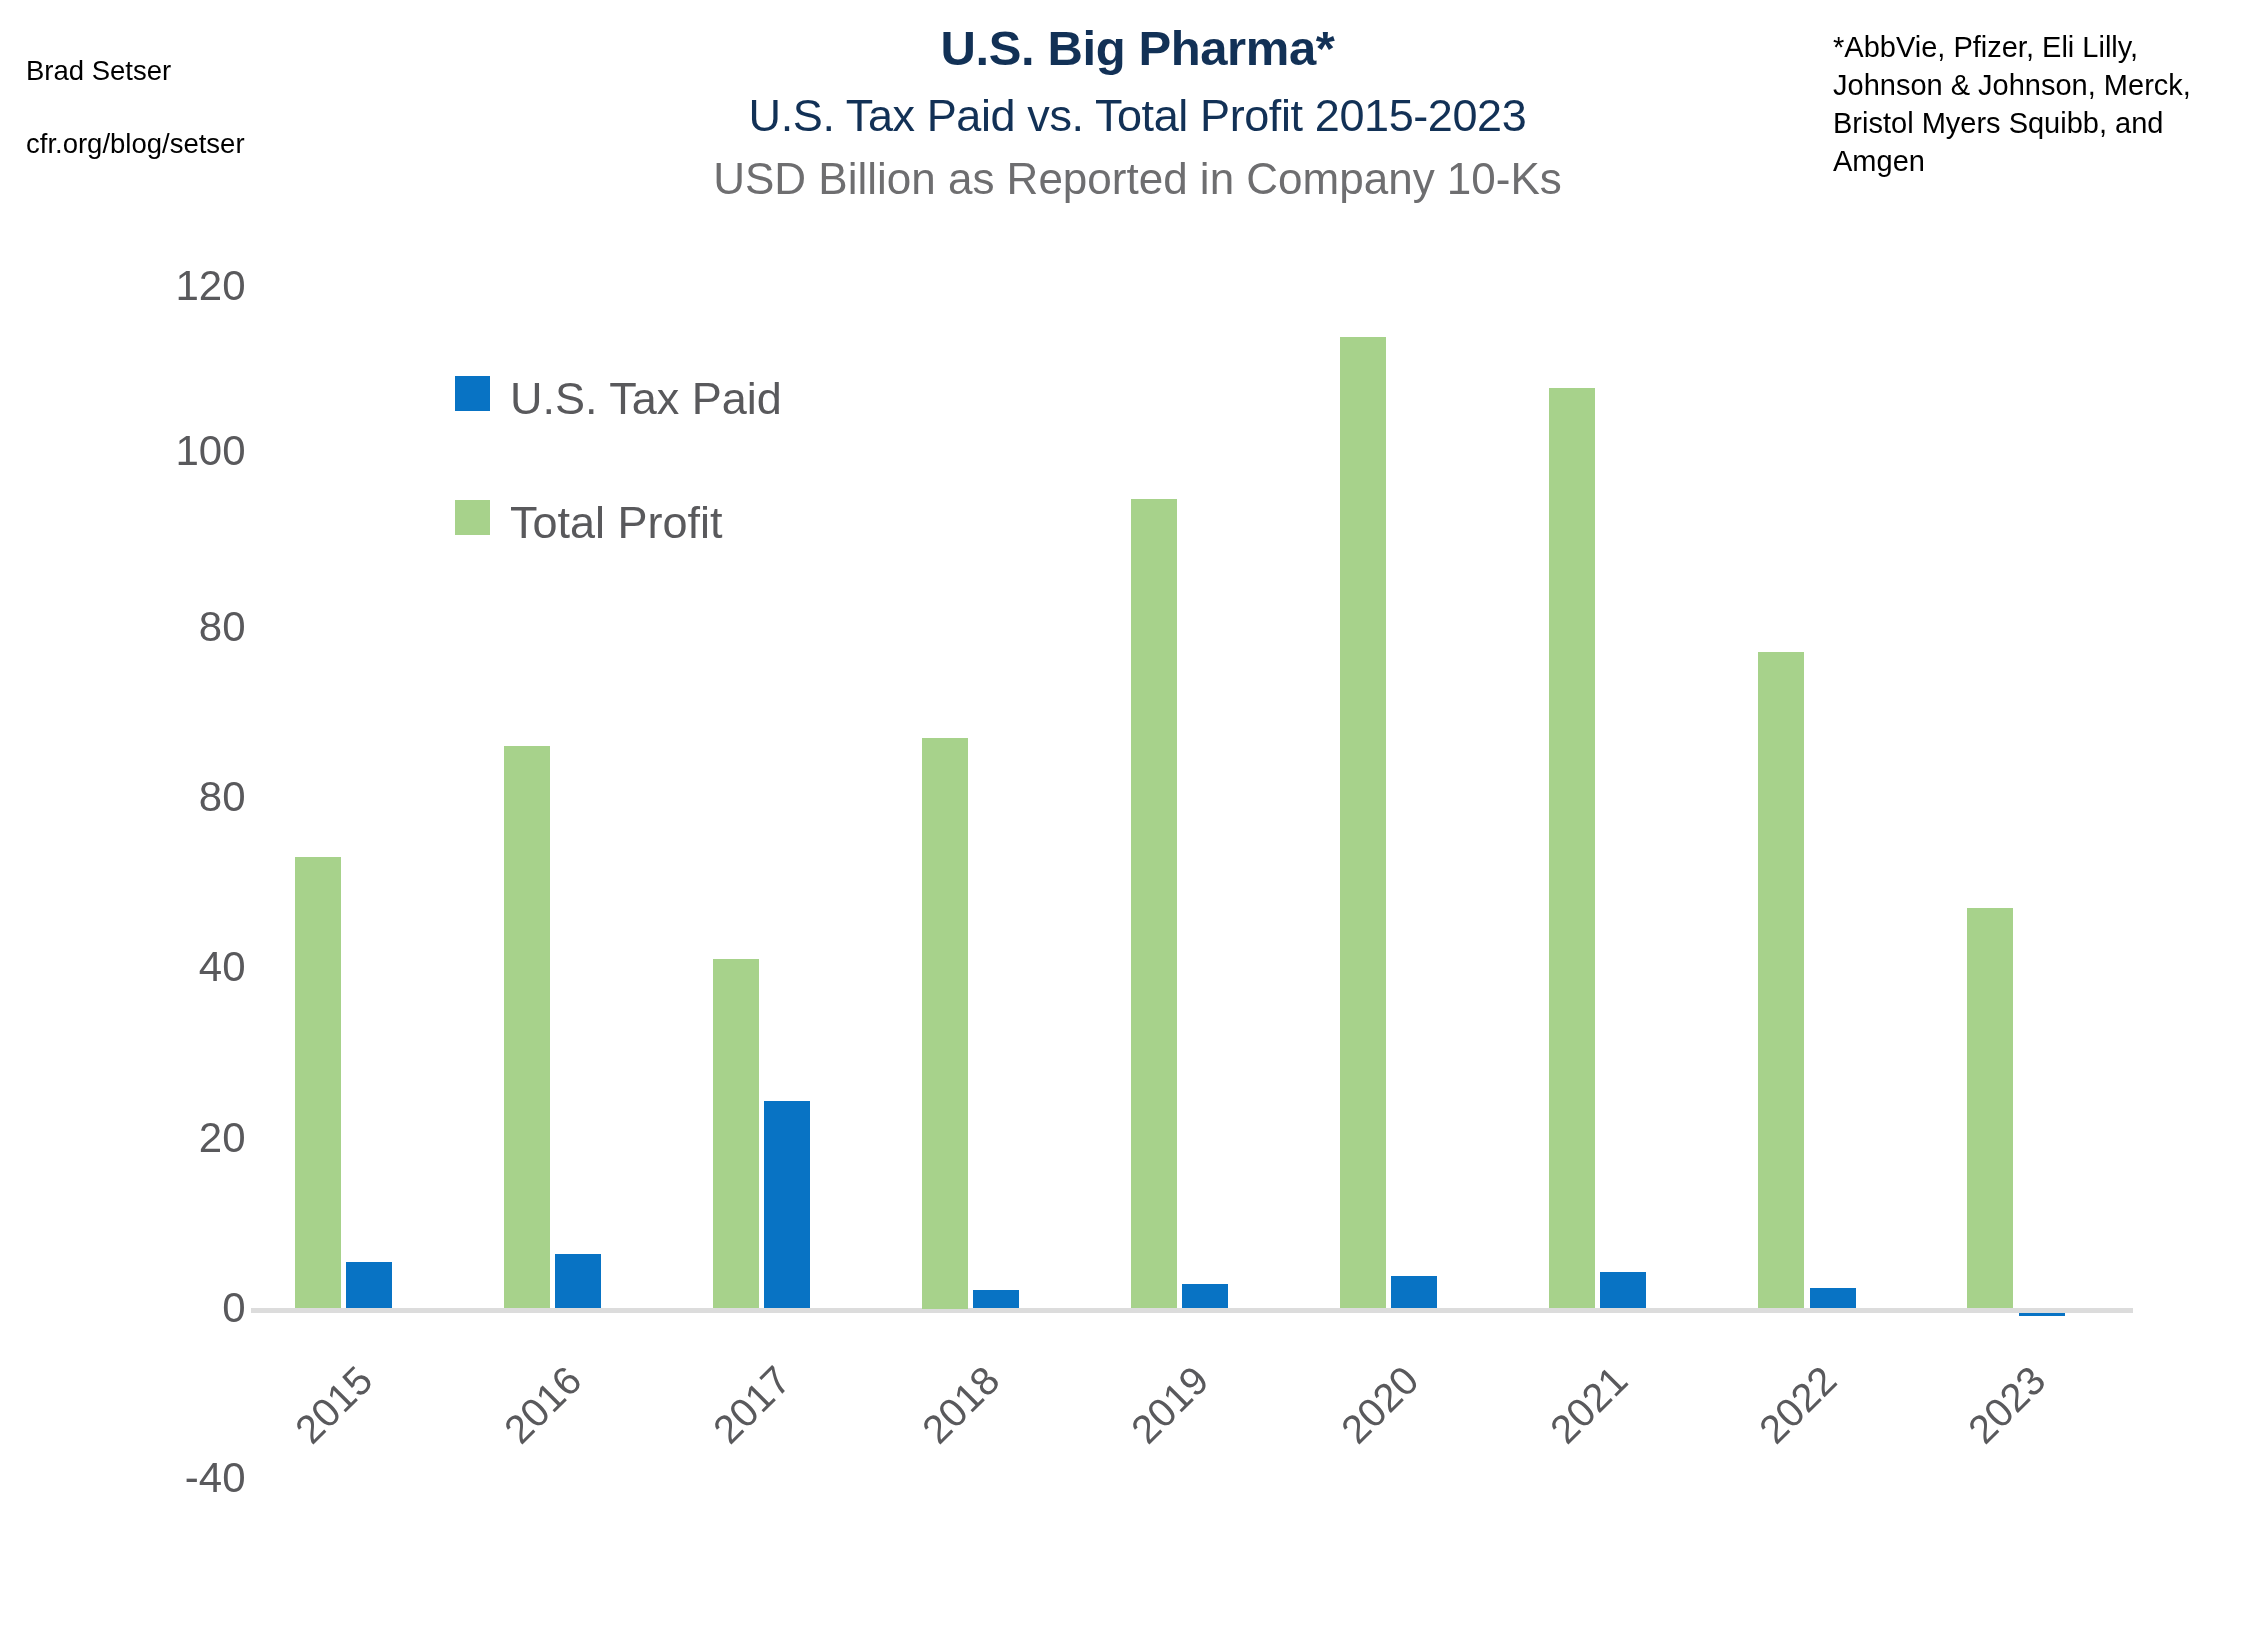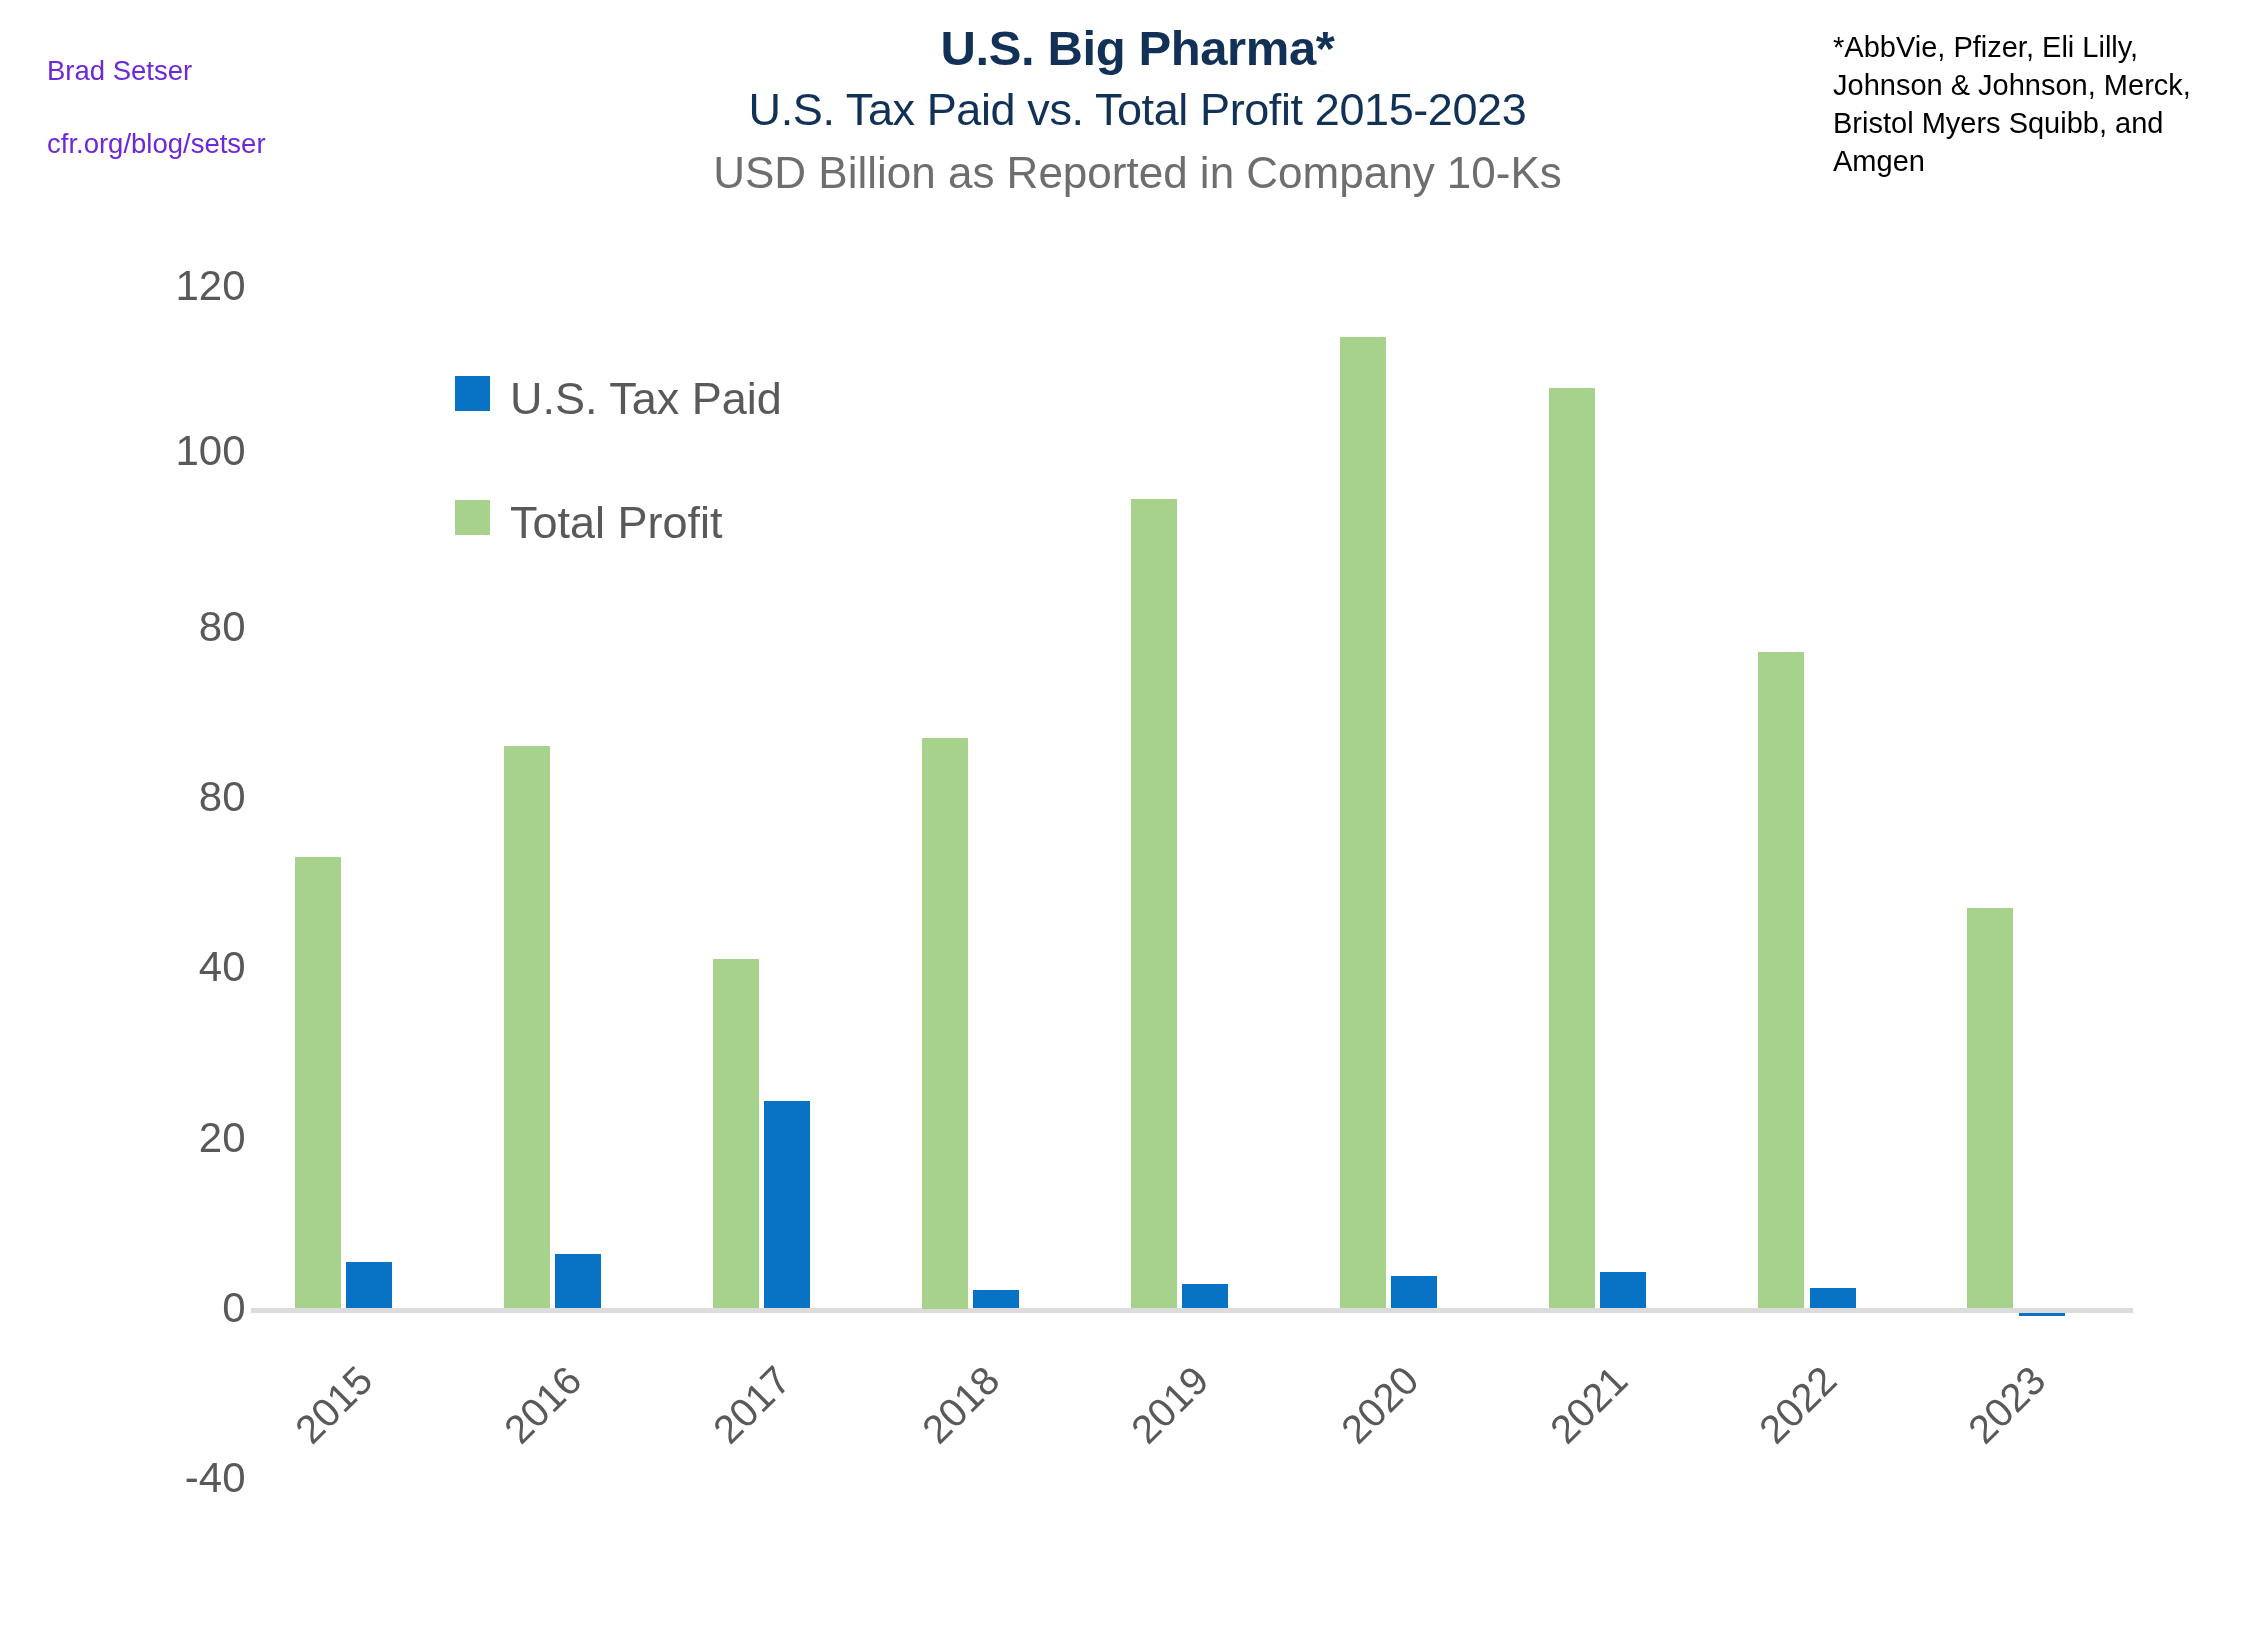--- a/index.html
+++ b/index.html
@@ -17,26 +17,25 @@
     height: 1643px;
     background: #ffffff;
     overflow: hidden;
   }
 
   
   #byline {
     position: absolute;
     left: 26px;
     top: 16px;
-    color: #6d28d9;
+    color: #000000;
     font-size: 27.5px;
     line-height: 1.33;
     white-space: pre-line;
     font-weight: 400;
-    margin-left: 21px;
   }
   #byline .line { display: block; }
 
   
   #title-block {
     position: absolute;
     left: 621px;
     top: 22px;
     width: 1033px;
     text-align: center;
@@ -46,21 +45,21 @@
     font-size: 49px;
     font-weight: bold;
     line-height: 1.08;
     letter-spacing: -0.4px;
   }
   #chart-subtitle {
     color: #123156;
     font-size: 45px;
     font-weight: 400;
     line-height: 1.15;
-    margin-top: 9px;
+    margin-top: 15px;
     letter-spacing: -0.4px;
   }
   #chart-unit {
     color: #6e6e70;
     font-size: 44px;
     font-weight: 400;
     line-height: 1.2;
     margin-top: 11.6px;
   }
 

